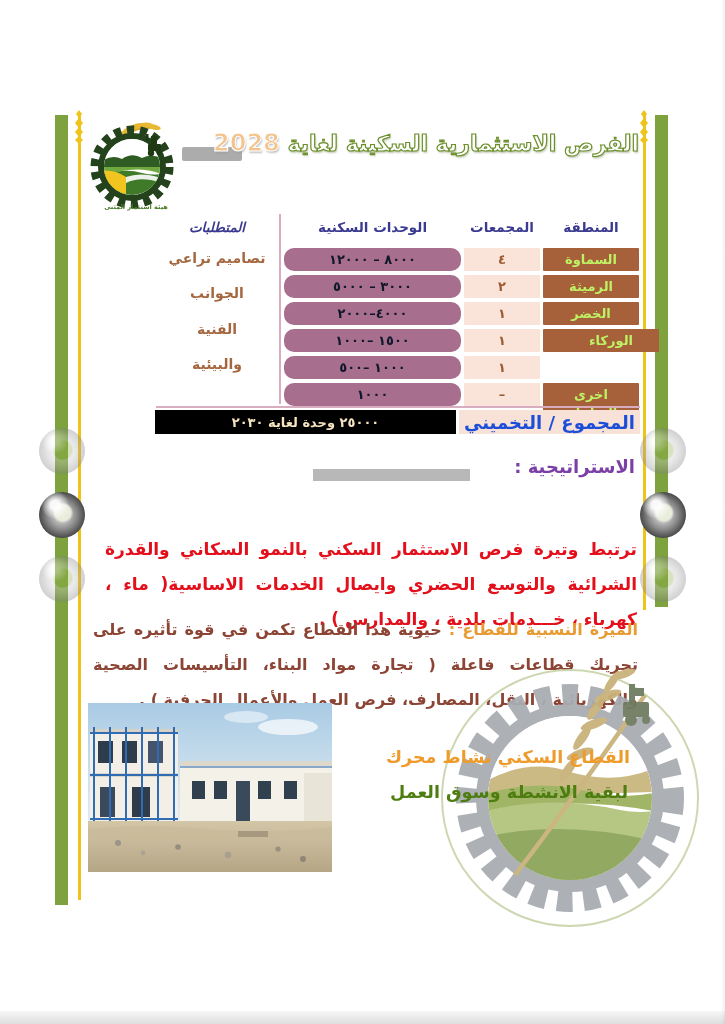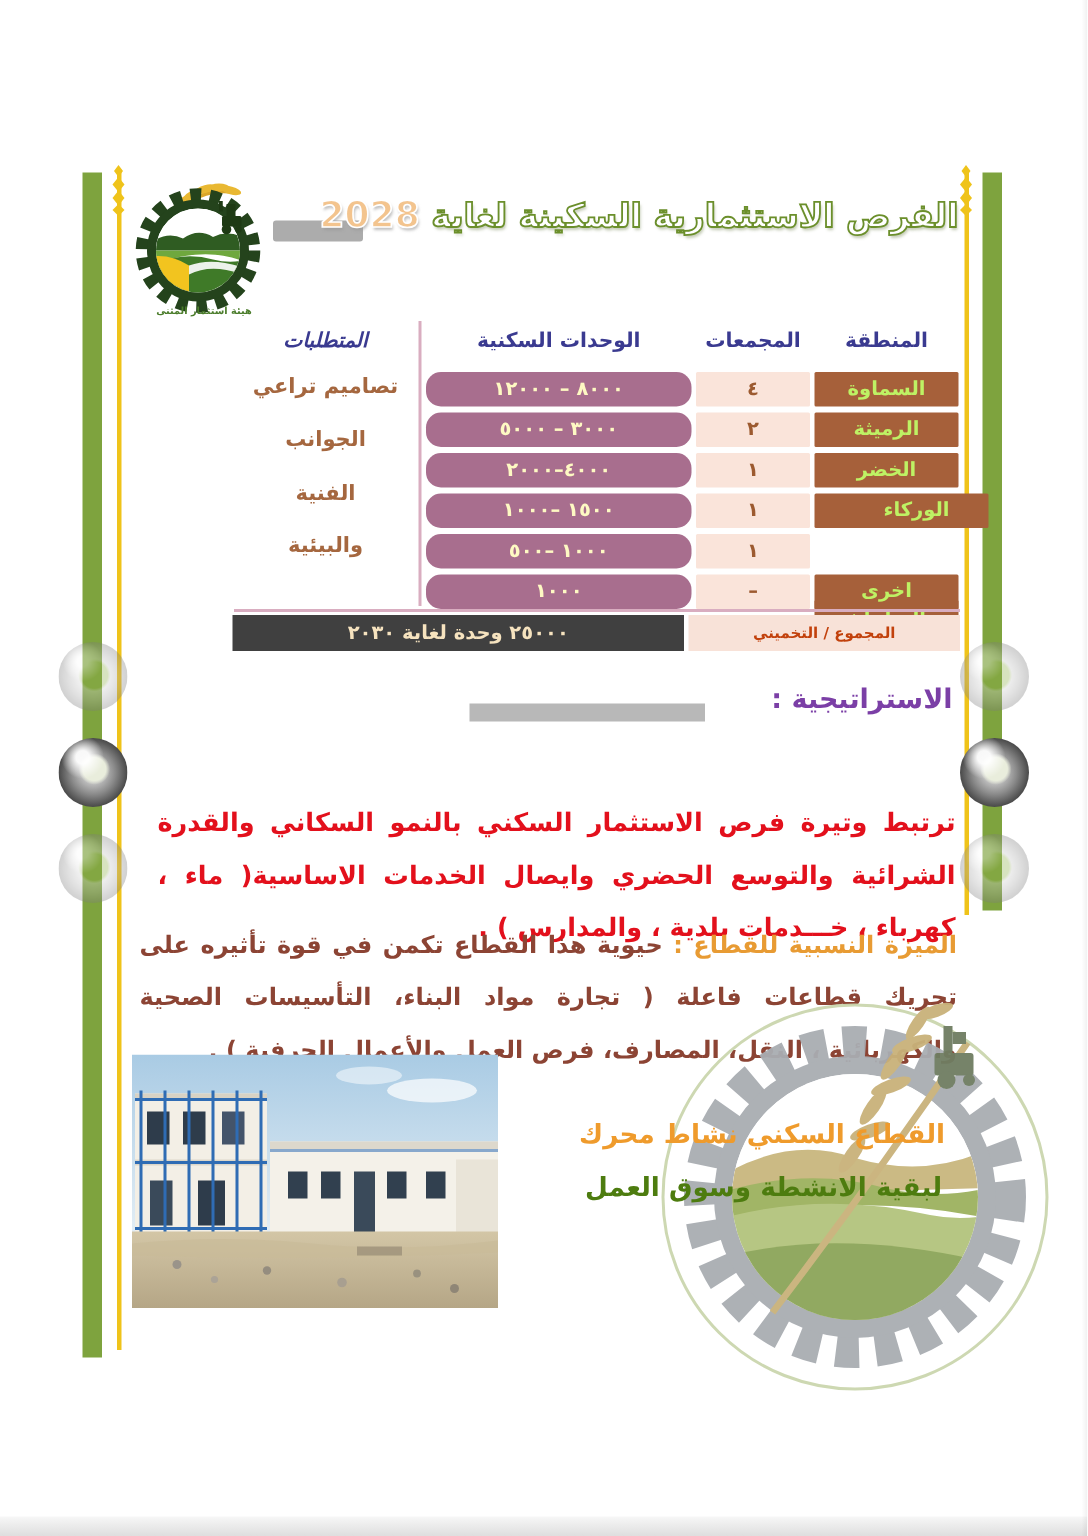--- a/index.html
+++ b/index.html
@@ -16,29 +16,29 @@
       text-shadow:1px 2px 2px rgba(90,110,50,.35);}
   .page-title .year{color:#F3C48E;-webkit-text-stroke:1.1px #ffffff;font-size:24px;
       text-shadow:1px 2px 2px rgba(150,150,150,.6);}
   
   .th{position:absolute;top:214px;height:26px;display:flex;align-items:center;justify-content:center;
       color:#3A3A90;font-weight:bold;font-size:13.5px;}
   .cell{position:absolute;height:23px;display:flex;align-items:center;justify-content:center;
       font-weight:bold;font-size:13px;border-radius:1px;}
   .cell.region{left:543px;width:96px;background:#A6603A;color:#bef264;}
   .cell.complex{left:464px;width:76px;background:#FAE4DA;color:#9C5A30;}
-  .cell.units{left:284px;width:177px;background:#A86E8E;color:#fef9c3;direction:rtl;border-radius:10px;}
+  .cell.units{left:284px;width:177px;background:#A86E8E;color:#0f172a;direction:rtl;border-radius:10px;}
   .req-col{left:155px;top:250px;width:124px;height:122px;display:flex;flex-direction:column;
       justify-content:space-between;text-align:center;color:#A5673F;font-weight:bold;font-size:14px;direction:rtl;}
   .vrule{left:279px;top:214px;width:2px;height:190px;background:#D9ADC0;}
   .hrule{left:156px;top:406px;width:484px;height:2px;background:#D9ADC0;}
-  .total-units{left:155px;top:410px;width:301px;height:24px;background:#404040;color:#F6E3BF;
+  .total-units{left:155px;top:410px;width:301px;height:24px;background:#000000;color:#F6E3BF;
       display:flex;align-items:center;justify-content:center;font-weight:bold;font-size:13px;direction:rtl;}
-  .total-label{left:459px;top:410px;width:181px;height:24px;background:#F8E2D8;color:#c2410c;
-      display:flex;align-items:center;justify-content:center;font-weight:bold;font-size:10px;direction:rtl;}
+  .total-label{left:459px;top:410px;width:181px;height:24px;background:#F8E2D8;color:#1d4ed8;
+      display:flex;align-items:center;justify-content:center;font-weight:bold;font-size:18px;direction:rtl;}
   
   .strat-bar{left:313px;top:469px;width:157px;height:12px;background:#B8B8B8;}
   .strat-head{right:90px;top:456px;font-size:18px;font-weight:bold;color:#7B3FA6;direction:rtl;white-space:nowrap;}
   .strat-body{left:105px;top:492px;width:532px;color:#E3101C;font-weight:bold;font-size:17px;
       line-height:35px;direction:rtl;text-align:justify;margin-top:40px;}
   .adv{left:93px;top:612px;width:545px;font-weight:bold;font-size:16px;line-height:35px;
       direction:rtl;text-align:justify;}
   .adv .lead{color:#E89B33;}
   .adv .body{color:#8C4434;}
   

